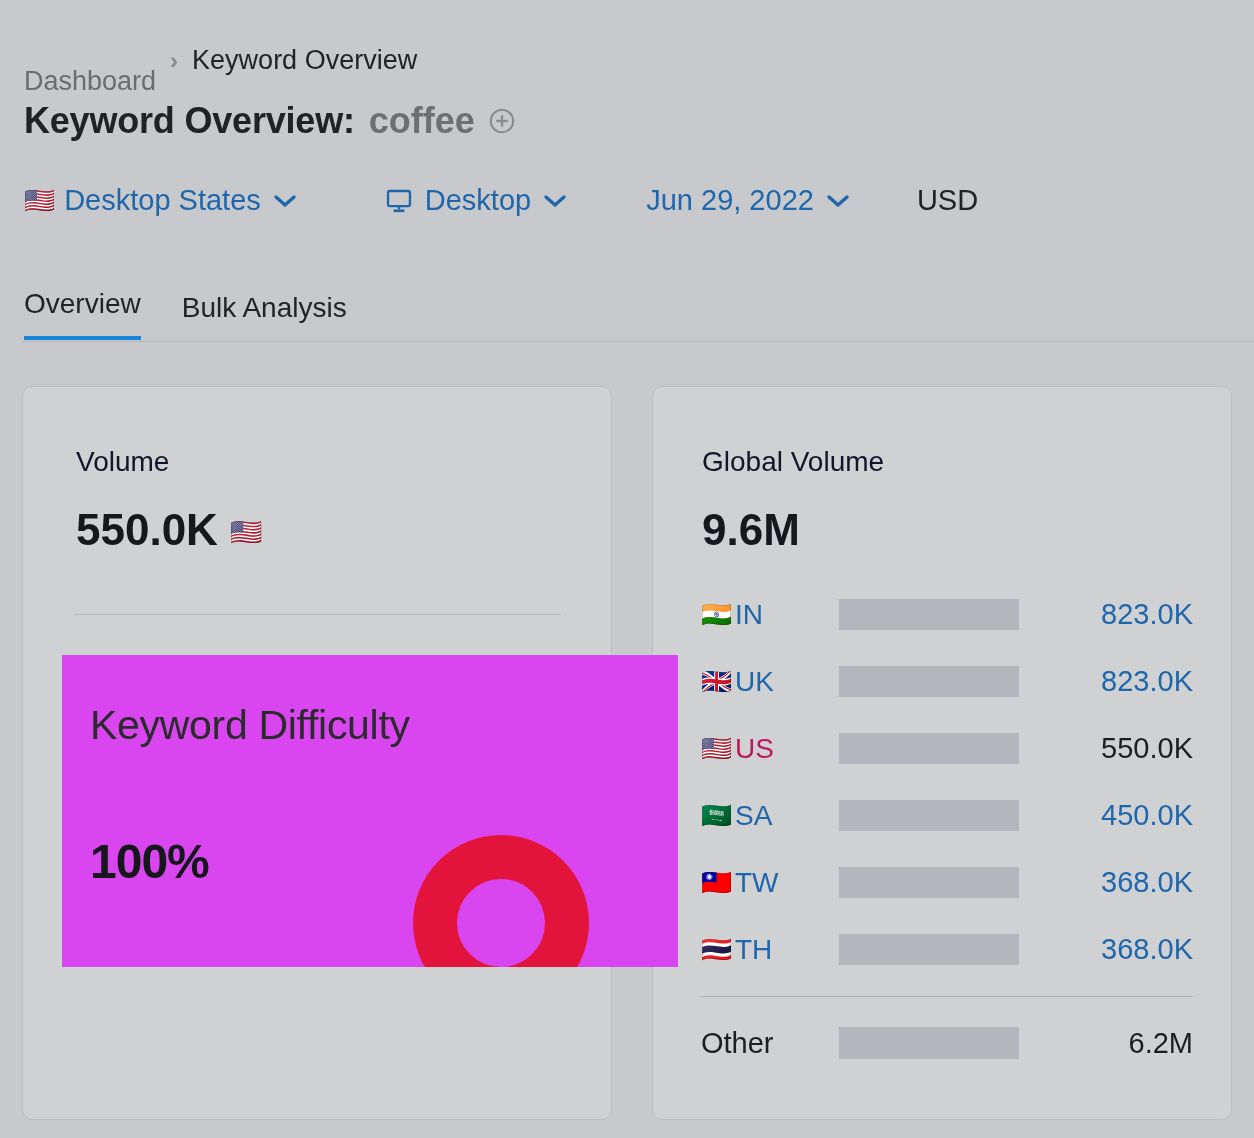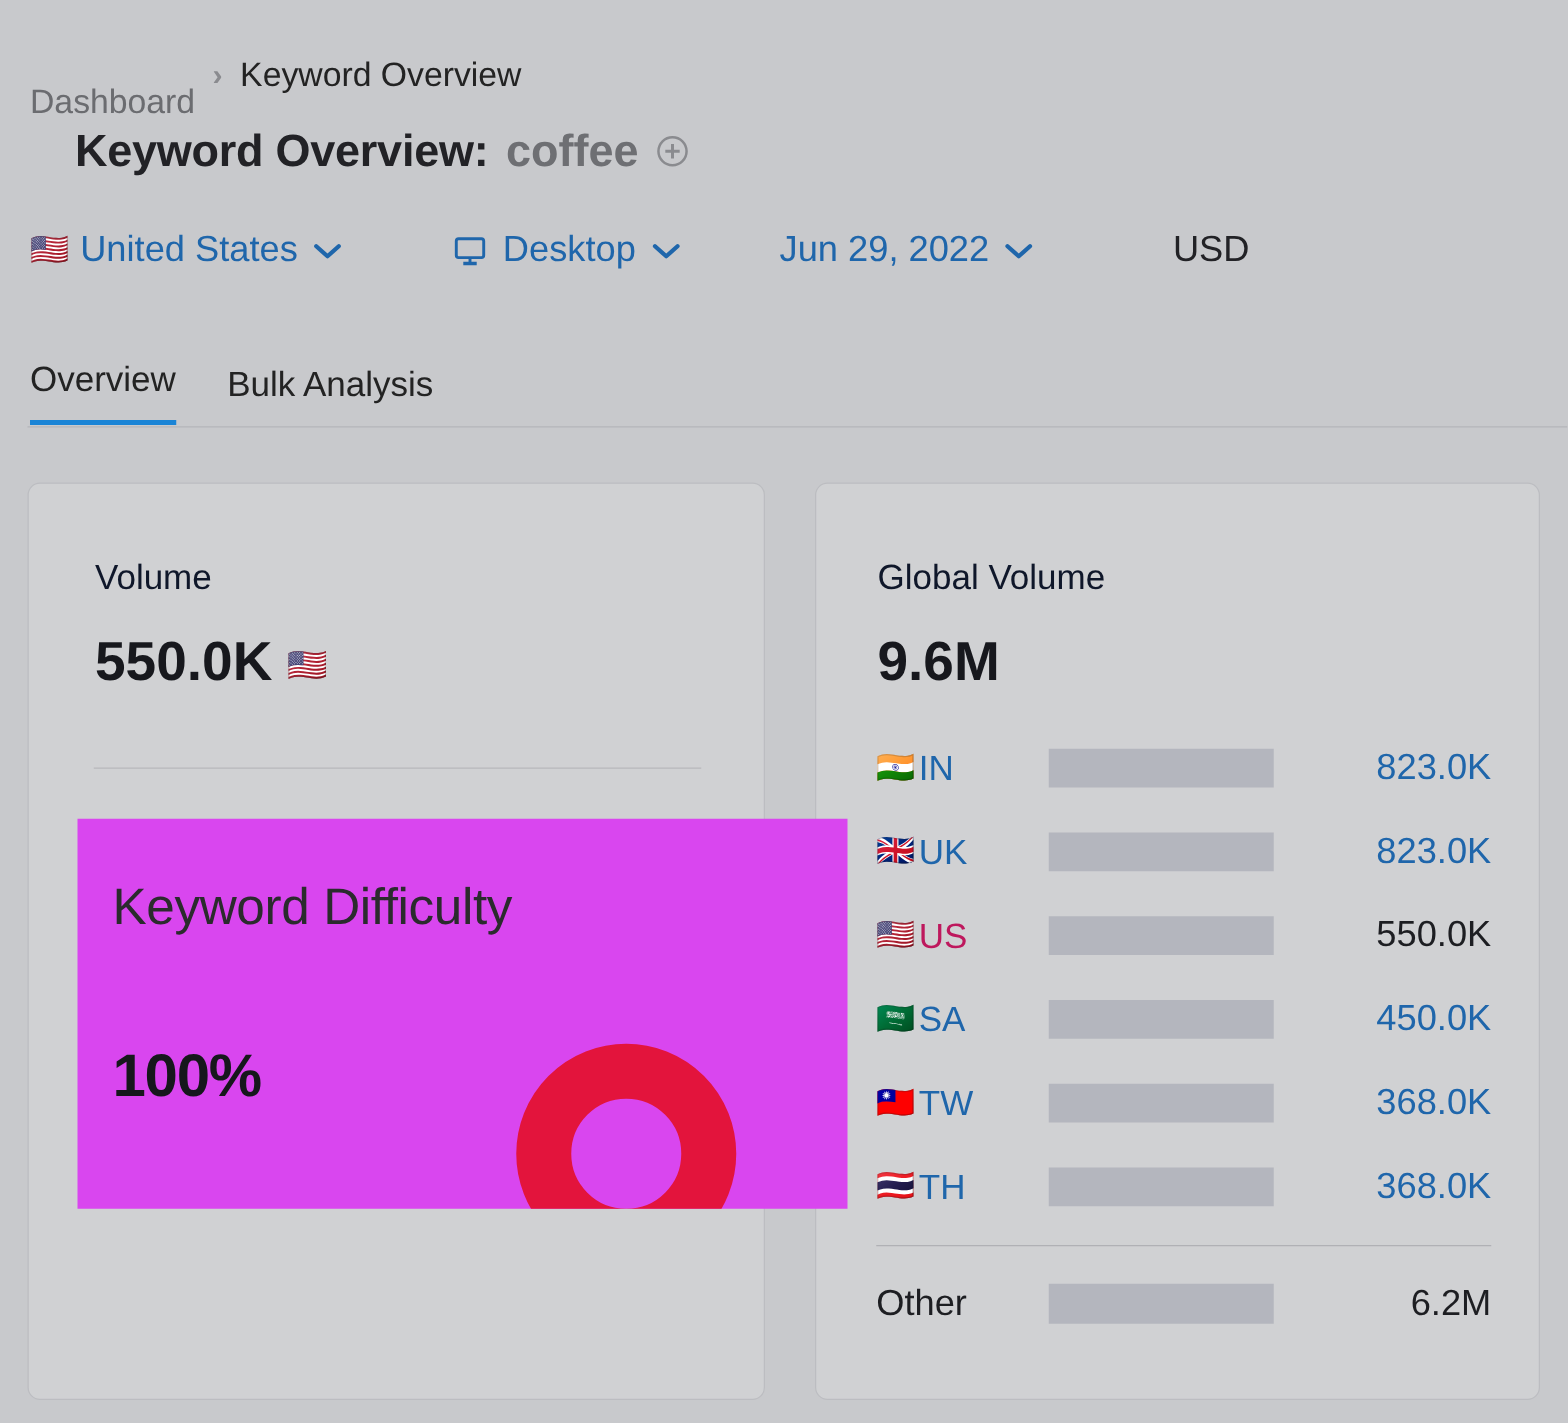--- a/index.html
+++ b/index.html
@@ -39,21 +39,20 @@
   .page-title {
     position: absolute;
     left: 24px;
     top: 103px;
     display: flex;
     align-items: center;
     font-size: 36px;
     font-weight: bold;
     line-height: 1;
     white-space: nowrap;
-    margin-left: 36px;
   }
   .title-main { color: #222226; letter-spacing: -0.2px; }
   .title-kw {
     color: #6e6f73;
     margin-left: 14px;
     font-weight: bold;
   }
   .plus-icon {
     margin-left: 12px;
     width: 30px;
@@ -87,21 +86,21 @@
     align-items: center;
   }
   .gap-1 { width: 86px; }
   .gap-2 { width: 78px; }
   .gap-3 { width: 66px; }
   .monitor-icon {
     margin-right: 11px;
     display: inline-flex;
     align-items: center;
   }
-  .currency { color: #222226; margin-left: 44px; }
+  .currency { color: #222226; }
 
   
   .tabs {
     position: absolute;
     left: 24px;
     top: 288px;
     display: flex;
     align-items: flex-end;
     font-size: 28px;
   }
@@ -323,21 +322,21 @@
       <line x1="12" y1="7.4" x2="12" y2="16.6" stroke-width="1.9"></line>
       <line x1="7.4" y1="12" x2="16.6" y2="12" stroke-width="1.9"></line>
     </svg>
   </span>
 </div>
 
 <div class="filters">
 
   <div class="filter">
     <span class="flag">🇺🇸</span>
-    <span class="fl-label">United States</span>
+    <span class="fl-label">Desktop States</span>
     <span class="caret">
       <svg width="26" height="16" viewBox="0 0 26 16">
           <path d="M4 4 L13 12 L22 4" stroke="#1f66ab" stroke-width="3.4" fill="none" stroke-linecap="round" stroke-linejoin="round"></path>
         </svg>
     </span>
   </div>
 
   <span class="gap-1"></span>
 
   <div class="filter">

